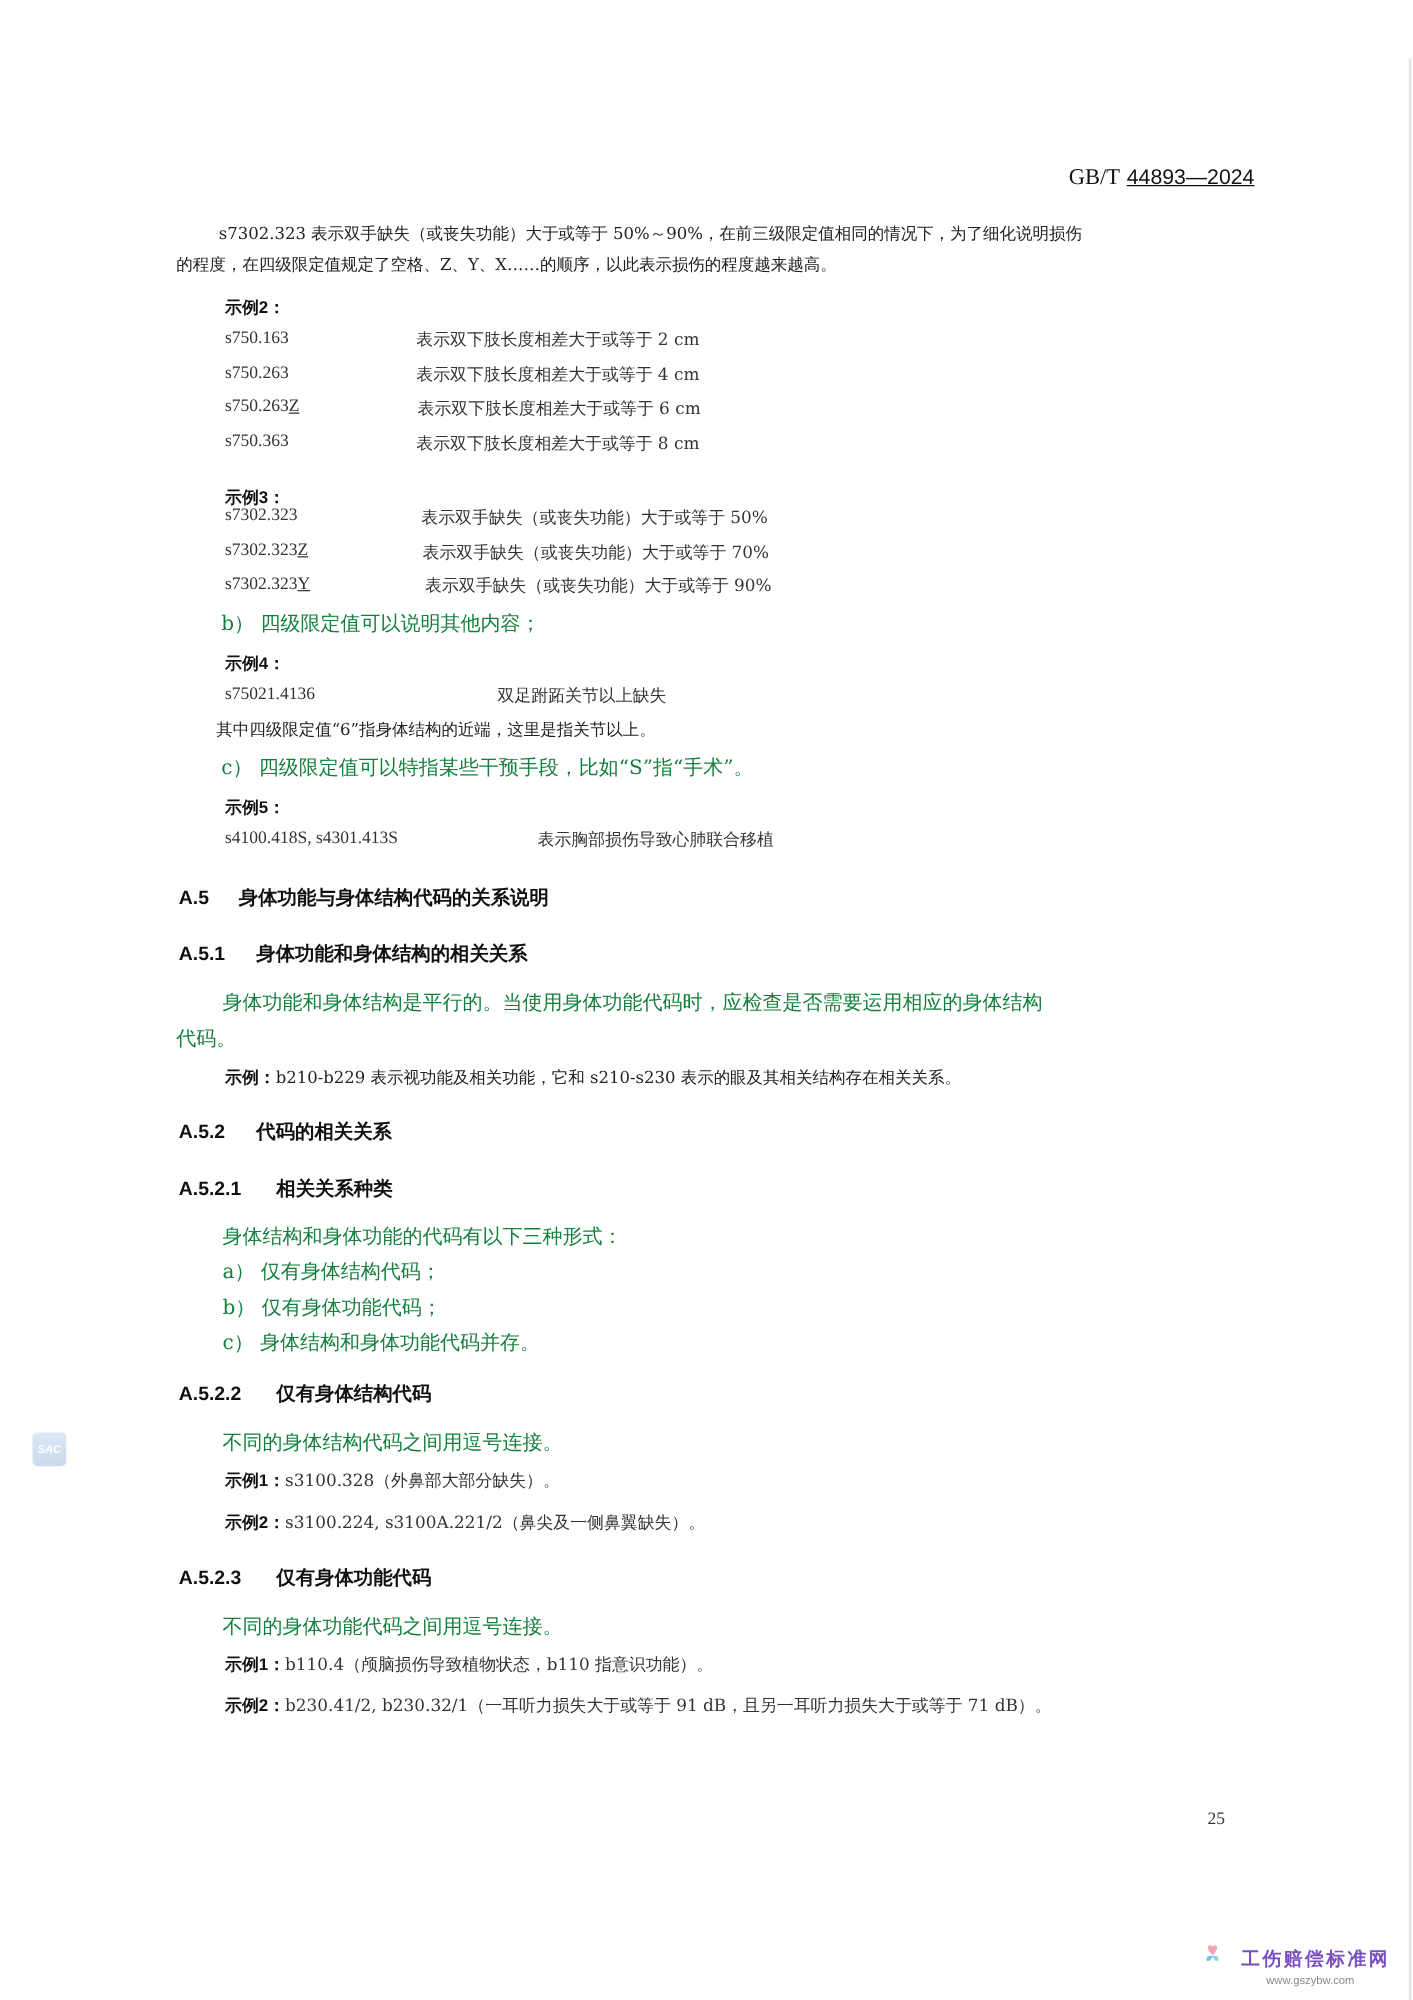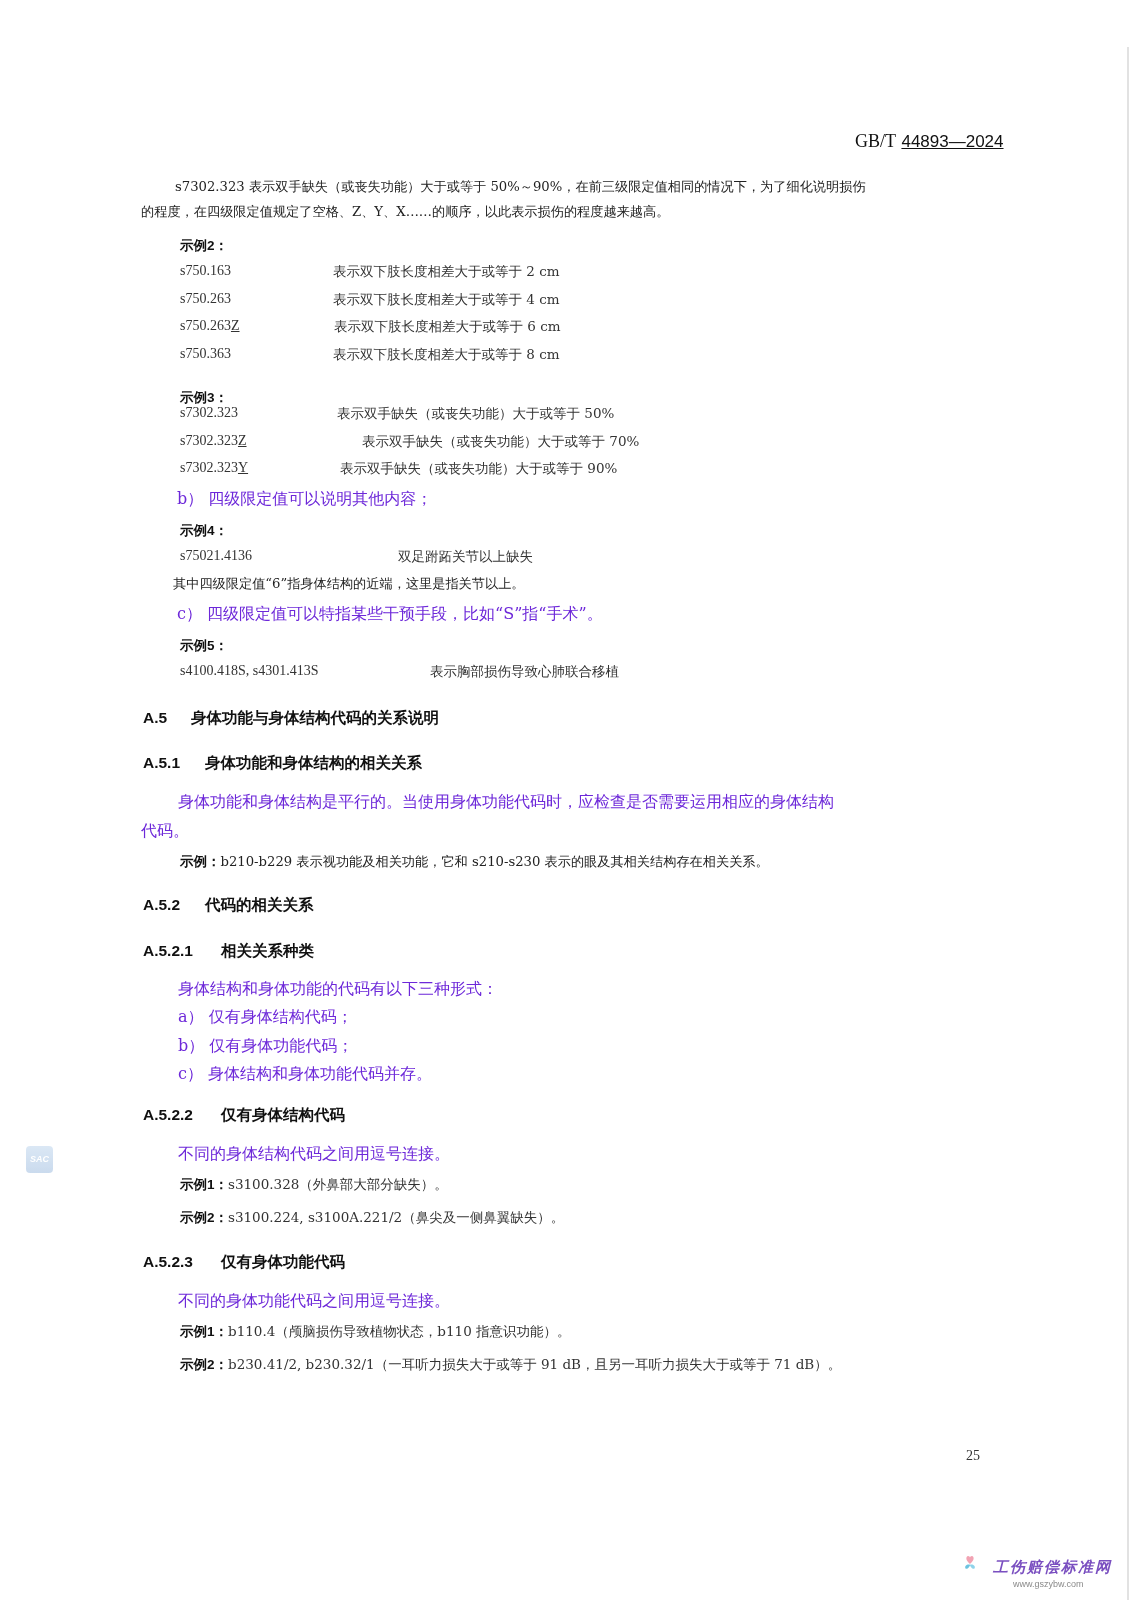--- a/index.html
+++ b/index.html
@@ -11,21 +11,21 @@
   .page-edge {
     position: absolute; left: 1127px; top: 47px; width: 2px; height: 1553px;
     background: #e2e2e2;
   }
   .abs { position: absolute; white-space: nowrap; }
   .header-code { left: 855px; top: 131px; font-size: 17px; color: #111; }
   .header-code .gbt { font-family: "Liberation Serif", serif; font-weight: normal; font-size: 18px; }
   .header-code .num { font-family: "Liberation Sans", sans-serif; font-size: 17px; text-decoration: underline; }
 
   .body-text { font-size: 13.2px; color: #222; text-align: center; }
-  .para-big { font-size: 16px; color: #6d28d9; }
+  .para-big { font-size: 16px; color: #15803d; }
   .ex-label { font-family: "Liberation Sans", "DejaVu Sans", sans-serif; font-weight: bold; font-size: 13.5px; color: #111; }
   .code { font-family: "Liberation Serif", serif; font-size: 14px; color: #333; }
   .desc { font-size: 13.5px; color: #333; }
   .u { text-decoration: underline; }
   .h2 { font-family: "Liberation Sans", "DejaVu Sans", sans-serif; font-weight: bold; font-size: 15.5px; color: #111; }
   .h2 .no { display: inline-block; min-width: 48px; }
   .h3 .no { display: inline-block; min-width: 62px; }
   .h4 .no { display: inline-block; min-width: 78px; }
 
   .page-number { left: 966px; top: 1448px; font-size: 14px; color: #333; font-family: "Liberation Serif", serif; }
@@ -36,21 +36,21 @@
     color: #fff; font-family: "Liberation Sans", sans-serif; font-weight: bold; font-style: italic;
     font-size: 9px; line-height: 27px; text-align: center; opacity: 0.75;
   }
 
   .watermark { position: absolute; left: 955px; top: 1555px; width: 170px; height: 45px; }
   .watermark .heart {
     position: absolute; left: 6px; top: 0px; width: 18px; height: 18px;
   }
   .watermark .wm-title {
     position: absolute; left: 38px; top: 3px; font-family: "DejaVu Sans", sans-serif;
-    font-weight: bold; font-size: 15px; color: #7a4fc0; letter-spacing: 2px; font-style: italic;
+    font-weight: bold; font-size: 15px; color: #7a4fc0; letter-spacing: 2px;
   }
   .watermark .wm-url {
     position: absolute; left: 58px; top: 24px; font-family: "Liberation Sans", sans-serif;
     font-size: 9px; color: #8a8a8a;
   }
 </style>
 </head>
 <body>
 
 <div class="page-edge"></div>
@@ -73,21 +73,21 @@
   <div class="abs desc" style="left:334px; top:318px;">表示双下肢长度相差大于或等于 6 cm</div>
   <div class="abs code" style="left:180px; top:346px;"><span>s750.363</span><span class="u"></span></div>
   <div class="abs desc" style="left:333px; top:346px;">表示双下肢长度相差大于或等于 8 cm</div>
 </div>
 
 <div class="abs ex-label" style="left:180px; top:389px;">示例3：</div>
 <div>
   <div class="abs code" style="left:180px; top:405px;"><span>s7302.323</span><span class="u"></span></div>
   <div class="abs desc" style="left:337px; top:405px;">表示双手缺失（或丧失功能）大于或等于 50%</div>
   <div class="abs code" style="left:180px; top:433px;"><span>s7302.323</span><span class="u">Z</span></div>
-  <div class="abs desc" style="left:338px; top:433px;margin-left:24px;">表示双手缺失（或丧失功能）大于或等于 70%</div>
+  <div class="abs desc" style="left:338px; top:433px;">表示双手缺失（或丧失功能）大于或等于 70%</div>
   <div class="abs code" style="left:180px; top:460px;"><span>s7302.323</span><span class="u">Y</span></div>
   <div class="abs desc" style="left:340px; top:460px;">表示双手缺失（或丧失功能）大于或等于 90%</div>
 </div>
 
 <div class="abs para-big" style="left:177px; top:489px;">b） 四级限定值可以说明其他内容；</div>
 
 <div class="abs ex-label" style="left:180px; top:522px;">示例4：</div>
 <div class="abs code" style="left:180px; top:548px;">s75021.4136</div>
 <div class="abs desc" style="left:398px; top:548px;">双足跗跖关节以上缺失</div>
 <div class="abs body-text" style="left:173px; top:575px;">其中四级限定值“6”指身体结构的近端，这里是指关节以上。</div>

